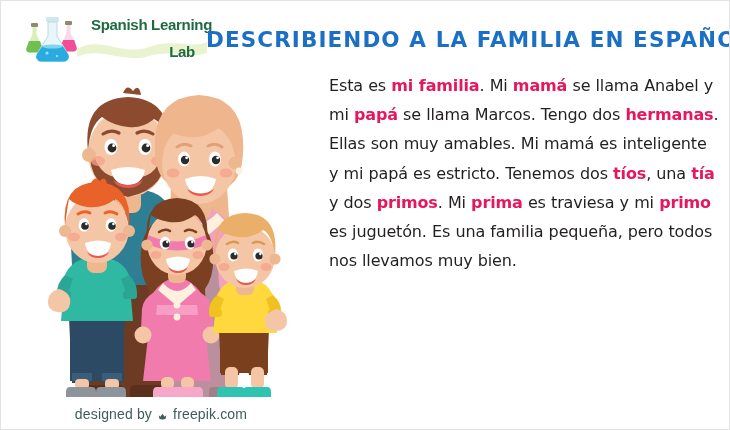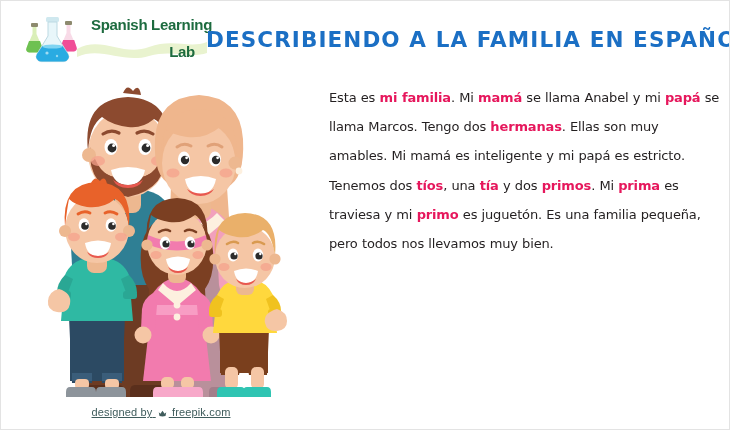--- a/index.html
+++ b/index.html
@@ -83,46 +83,45 @@
   
   #illustration {
     position: absolute;
     left: 30px; top: 66px;
     width: 290px; height: 330px;
   }
 
   
   #story {
     position: absolute;
-    left: 328px; top: 82px;
+    left: 328px; top: 70px;
     width: 392px;
     color: #231f20;
     font-family: "DejaVu Sans", sans-serif;
-    font-size: 13px;
+    font-size: 16px;
     line-height: 29.2px;
     letter-spacing: -0.15px;
     word-spacing: 0.3px;
   }
   #story .hl {
     color: #e6175c;
     font-weight: bold;
   }
 
   
   #attribution {
     position: absolute;
     left: 0px; top: 405px;
     width: 320px;
     text-align: center;
     color: #3f5c5c;
     font-family: "Liberation Sans", sans-serif;
-    font-size: 11px;
+    font-size: 14px;
     letter-spacing: 0.15px;
     white-space: nowrap;
-    text-decoration: underline;
   }
   #attribution .crown {
     display: inline-block;
     vertical-align: -2px;
     margin: 0 2px;
   }
 </style>
 </head>
 <body>
 

